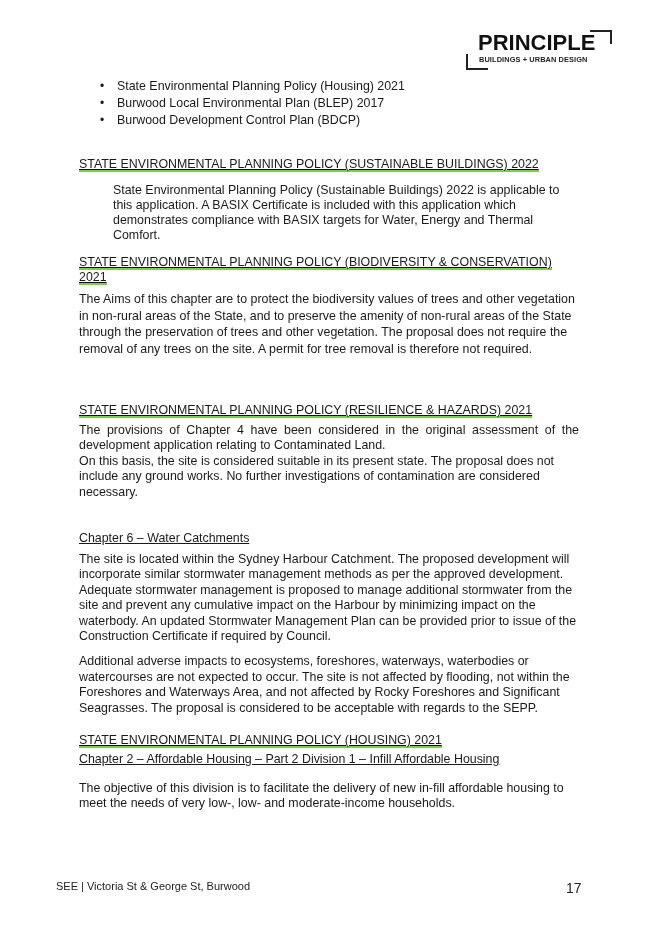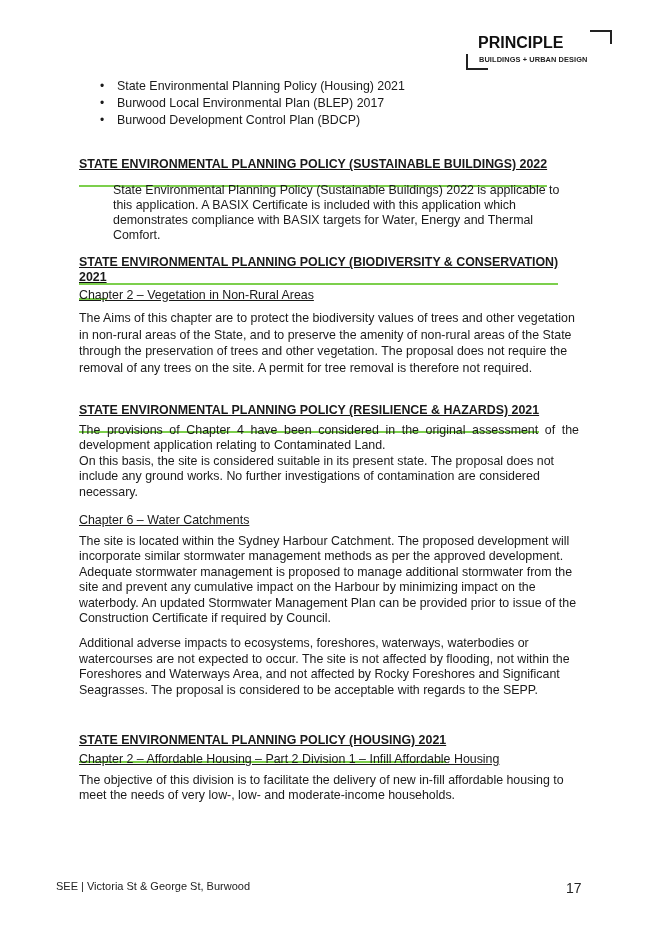--- a/index.html
+++ b/index.html
@@ -3,34 +3,34 @@
 <meta charset="utf-8">
 <style>
   html, body { margin: 0; padding: 0; background: #ffffff; }
   body {
     width: 656px; height: 928px; position: relative; overflow: hidden;
     font-family: "Liberation Sans", sans-serif; color: #1a1a1a;
   }
   .logo { position: absolute; left: 466px; top: 28px; width: 146px; height: 44px; }
   .logo .brk-tr { position: absolute; left: 124px; top: 2px; width: 20px; height: 12px; border-top: 2px solid #222; border-right: 2px solid #222; }
   .logo .brk-bl { position: absolute; left: 0px; top: 26px; width: 20px; height: 14px; border-left: 2px solid #222; border-bottom: 2px solid #222; }
-  .logo .name { position: absolute; left: 12px; top: 4px; font-size: 16px; font-weight: bold; letter-spacing: 0px; color: #111; line-height: 22px; }
+  .logo .name { position: absolute; left: 12px; top: 4px; font-size: 22px; font-weight: bold; letter-spacing: 0px; color: #111; line-height: 22px; }
   .logo .tag { position: absolute; left: 13px; top: 28px; font-size: 7.4px; font-weight: bold; color: #222; line-height: 8px; letter-spacing: 0.1px; white-space: nowrap; }
 
   .content { position: absolute; left: 79px; top: 78px; width: 500px; }
   ul.bullets { margin: 0; padding: 0 0 0 0; list-style: none; }
   ul.bullets li { position: relative; padding-left: 38px; font-size: 12.4px; line-height: 17px; height: 17px; }
   ul.bullets li .dot { position: absolute; left: 21px; top: 0px; font-size: 12px; }
 
   h2 {
-    font-size: 12.4px; font-weight: bold; margin: 0; line-height: 14px;
+    font-size: 12.4px; font-weight: normal; margin: 0; line-height: 14px;
     text-decoration: underline; text-decoration-color: #111; text-underline-offset: 1px;
     display: inline; background-image: linear-gradient(#7ccf4c, #7ccf4c);
     background-repeat: no-repeat; background-size: 100% 2px; background-position: 0 100%;
-    padding-bottom: 16px;
+    padding-bottom: 1px;
   }
   .h2wrap { line-height: 14px; }
   .sub { font-size: 12.4px; text-decoration: underline; line-height: 15px; margin: 0; }
   p { font-size: 12.4px; line-height: 15.4px; margin: 0; }
   p.wide { line-height: 16.6px; }
   p.justify { text-align: justify; }
 
   .footer-left { position: absolute; left: 56px; top: 880px; font-size: 11px; color: #222; }
   .footer-right { position: absolute; left: 566px; top: 880px; font-size: 14px; color: #222; }
 </style>
@@ -52,34 +52,33 @@
   </ul>
 
   <div style="position:absolute; top:78px; left:0; width:500px;">
     <div class="h2wrap"><h2>STATE ENVIRONMENTAL PLANNING POLICY (SUSTAINABLE BUILDINGS) 2022</h2></div>
     <p style="margin-top:12px; line-height:15px;margin-left:34px;">State Environmental Planning Policy (Sustainable Buildings) 2022 is applicable to this application. A BASIX Certificate is included with this application which demonstrates compliance with BASIX targets for Water, Energy and Thermal Comfort.</p>
   </div>
 
   <div style="position:absolute; top:176px; left:0; width:500px;">
     <div class="h2wrap"><h2>STATE ENVIRONMENTAL PLANNING POLICY (BIODIVERSITY &amp; CONSERVATION)</h2></div>
     <div class="h2wrap"><h2>2021</h2></div>
-    <div class="sub" style="margin-top:4px;">Chapter 2 – Vegetation in Non-Rural Areas</div>
     <p class="wide" style="margin-top:7px;">The Aims of this chapter are to protect the biodiversity values of trees and other vegetation in non-rural areas of the State, and to preserve the amenity of non-rural areas of the State through the preservation of trees and other vegetation. The proposal does not require the removal of any trees on the site. A permit for tree removal is therefore not required.</p>
   </div>
 
   <div style="position:absolute; top:324px; left:0; width:500px;">
     <div class="h2wrap"><h2>STATE ENVIRONMENTAL PLANNING POLICY (RESILIENCE &amp; HAZARDS) 2021</h2></div>
     <p class="justify" style="margin-top:6px;">The provisions of Chapter 4 have been considered in the original assessment of the development application relating to Contaminated Land.</p>
     <p style="">On this basis, the site is considered suitable in its present state. The proposal does not include any ground works. No further investigations of contamination are considered necessary.</p>
-    <div class="sub" style="margin-top:13px;">Chapter 6 – Water Catchments</div>
+    <div class="sub" style="margin-top:31px;">Chapter 6 – Water Catchments</div>
     <p style="margin-top:6px;">The site is located within the Sydney Harbour Catchment. The proposed development will incorporate similar stormwater management methods as per the approved development. Adequate stormwater management is proposed to manage additional stormwater from the site and prevent any cumulative impact on the Harbour by minimizing impact on the waterbody. An updated Stormwater Management Plan can be provided prior to issue of the Construction Certificate if required by Council.</p>
     <p style="margin-top:10px;">Additional adverse impacts to ecosystems, foreshores, waterways, waterbodies or watercourses are not expected to occur. The site is not affected by flooding, not within the Foreshores and Waterways Area, and not affected by Rocky Foreshores and Significant Seagrasses. The proposal is considered to be acceptable with regards to the SEPP.</p>
   </div>
 
   <div style="position:absolute; top:654px; left:0; width:500px;">
     <div class="h2wrap"><h2>STATE ENVIRONMENTAL PLANNING POLICY (HOUSING) 2021</h2></div>
     <div class="sub" style="margin-top:5px;">Chapter 2 – Affordable Housing – Part 2 Division 1 – Infill Affordable Housing</div>
-    <p style="margin-top:6px;">The objective of this division is to facilitate the delivery of new in-fill affordable housing to meet the needs of very low-, low- and moderate-income households.</p>
+    <p style="margin-top:14px;">The objective of this division is to facilitate the delivery of new in-fill affordable housing to meet the needs of very low-, low- and moderate-income households.</p>
   </div>
 </div>
 
 <div class="footer-left">SEE | Victoria St &amp; George St, Burwood</div>
 <div class="footer-right">17</div>
 
 </body></html>

